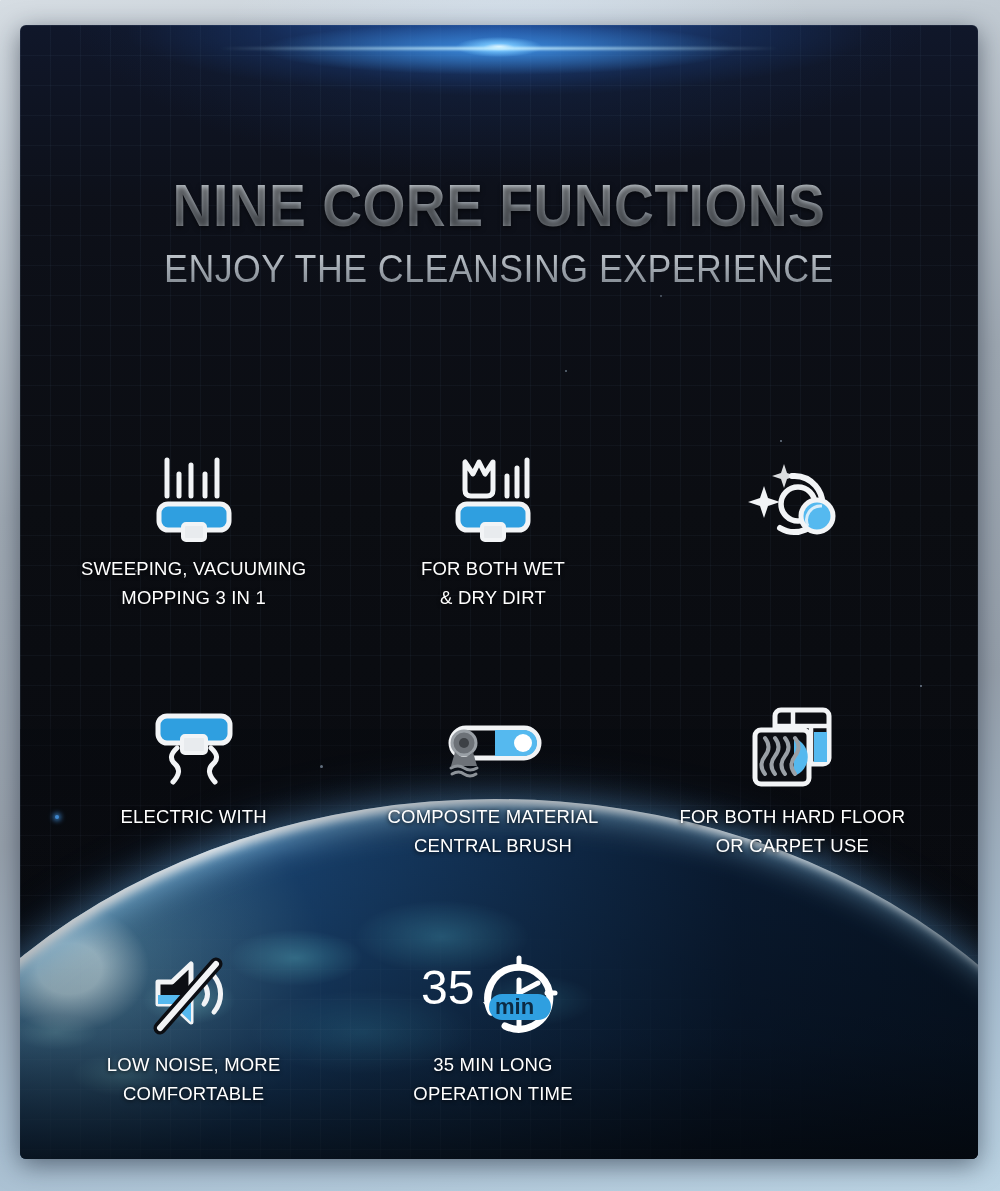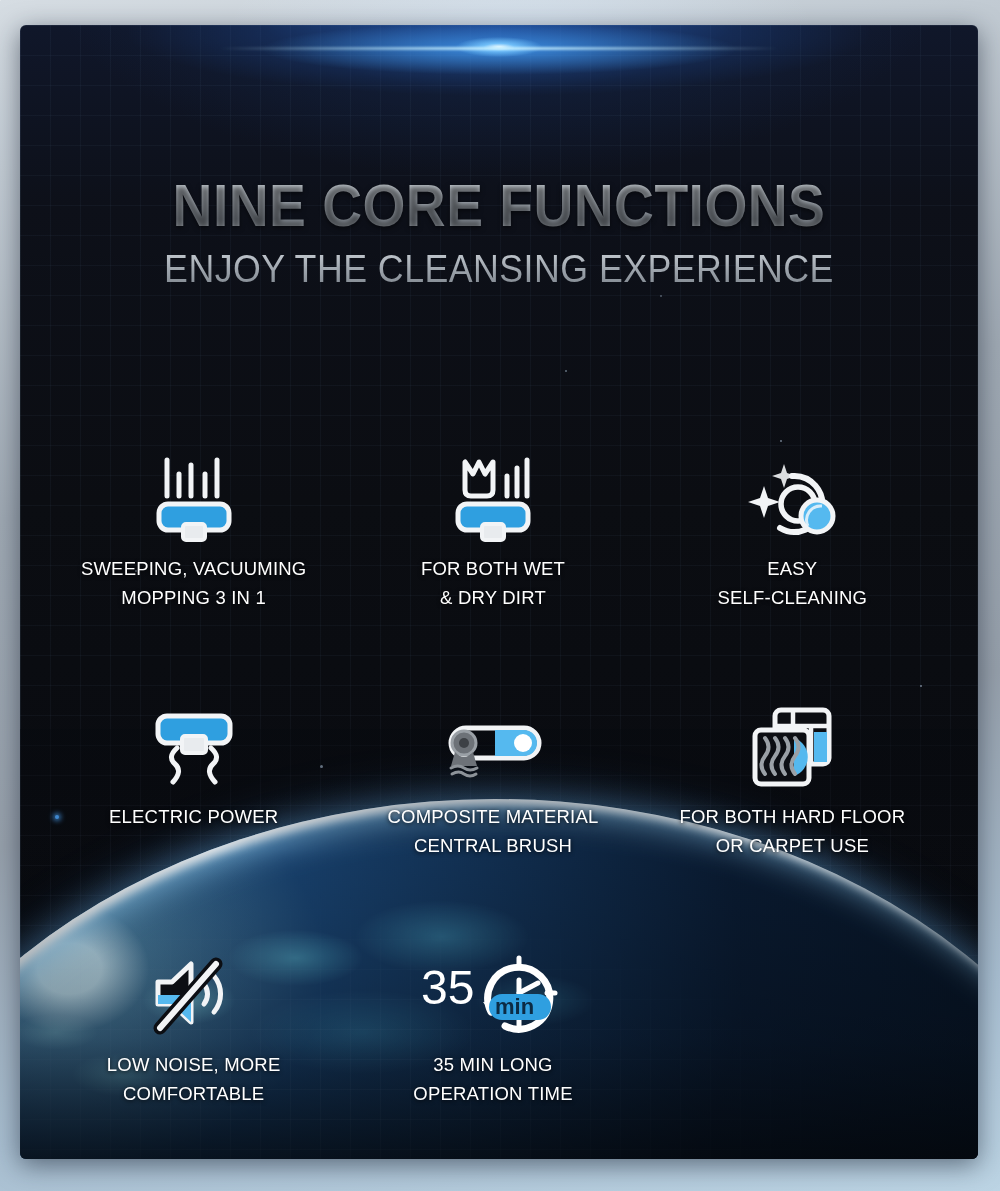--- a/index.html
+++ b/index.html
@@ -202,37 +202,33 @@
       <div class="icon-box">
         <svg width="100" height="92" viewBox="0 0 100 92">
           <path d="M22 32 L26 44 L38 48 L26 52 L22 64 L18 52 L6 48 L18 44 Z" fill="#f2f4f6"></path>
           <path d="M42 10 L45 19 L54 22 L45 25 L42 34 L39 25 L30 22 L39 19 Z" fill="#f2f4f6" opacity=".9"></path>
           <path d="M50 22 a28 28 0 1 1 -12 52" fill="none" stroke="#f2f4f6" stroke-width="6" stroke-linecap="round"></path>
           <circle cx="56" cy="50" r="17" fill="none" stroke="#f2f4f6" stroke-width="5.5"></circle>
           <circle cx="75" cy="62" r="16" fill="#55b9ef" stroke="#f2f4f6" stroke-width="5"></circle>
           <path d="M66 72 a14 14 0 0 1 14 -20" fill="none" stroke="#eef6fc" stroke-width="3" opacity=".85"></path>
         </svg>
       </div>
-      <div class="cap">
-        <span>EASY</span>
-        <span>SELF-CLEANING</span>
-      </div>
     </div>
 
     <div class="cell">
       <div class="icon-box">
         <svg width="100" height="92" viewBox="0 0 100 92">
           <rect x="14" y="14" width="72" height="27" rx="9" fill="#2f9fe0" stroke="#f2f4f6" stroke-width="5"></rect>
           <rect x="38" y="34" width="24" height="17" rx="3" fill="#e8ebee" stroke="#f2f4f6" stroke-width="4"></rect>
           <path d="M33 46 q-10 9 -2 16 q8 7 -2 18" fill="none" stroke="#f2f4f6" stroke-width="5" stroke-linecap="round"></path>
           <path d="M67 46 q10 9 2 16 q-8 7 2 18" fill="none" stroke="#f2f4f6" stroke-width="5" stroke-linecap="round"></path>
         </svg>
       </div>
       <div class="cap">
-        <span>ELECTRIC POWER</span>
+        <span>ELECTRIC WITH</span>
       </div>
     </div>
 
     <div class="cell">
       <div class="icon-box">
         <svg width="116" height="92" viewBox="0 0 116 92">
           <rect x="16" y="26" width="88" height="30" rx="15" fill="none" stroke="#f2f4f6" stroke-width="5"></rect>
           <path d="M60 28 h29 a13 13 0 0 1 0 26 h-29 z" fill="#55b9ef"></path>
           <circle cx="88" cy="41" r="9" fill="#ffffff"></circle>
           <circle cx="29" cy="41" r="12" fill="#6d7278" stroke="#9aa0a6" stroke-width="3"></circle>

